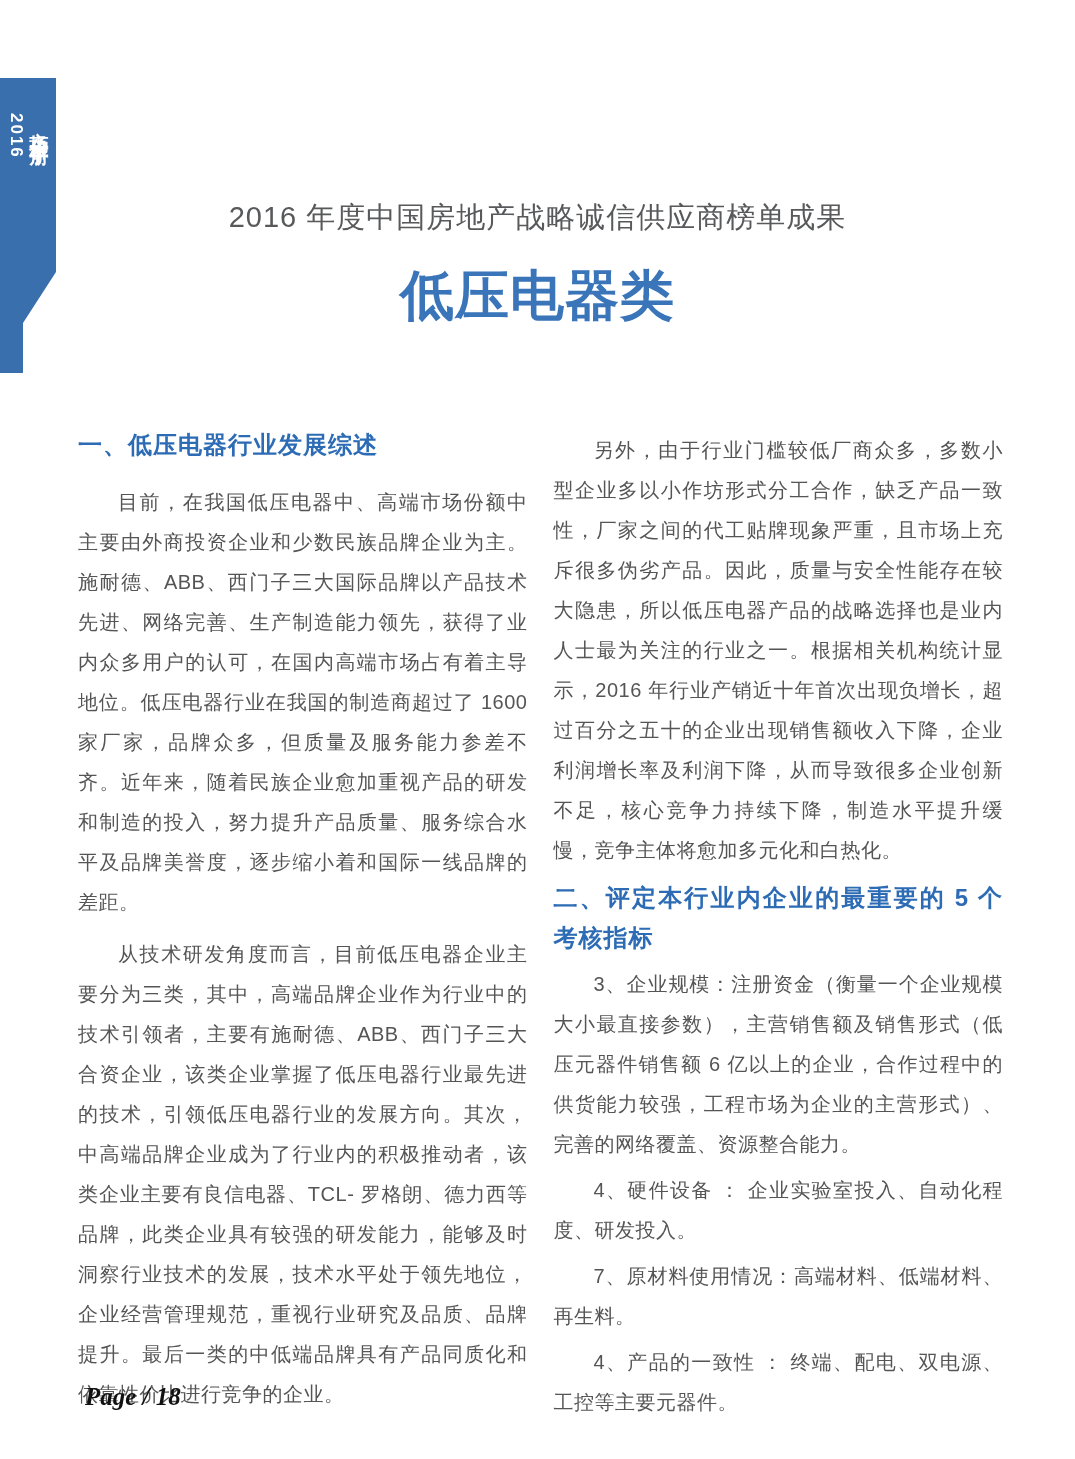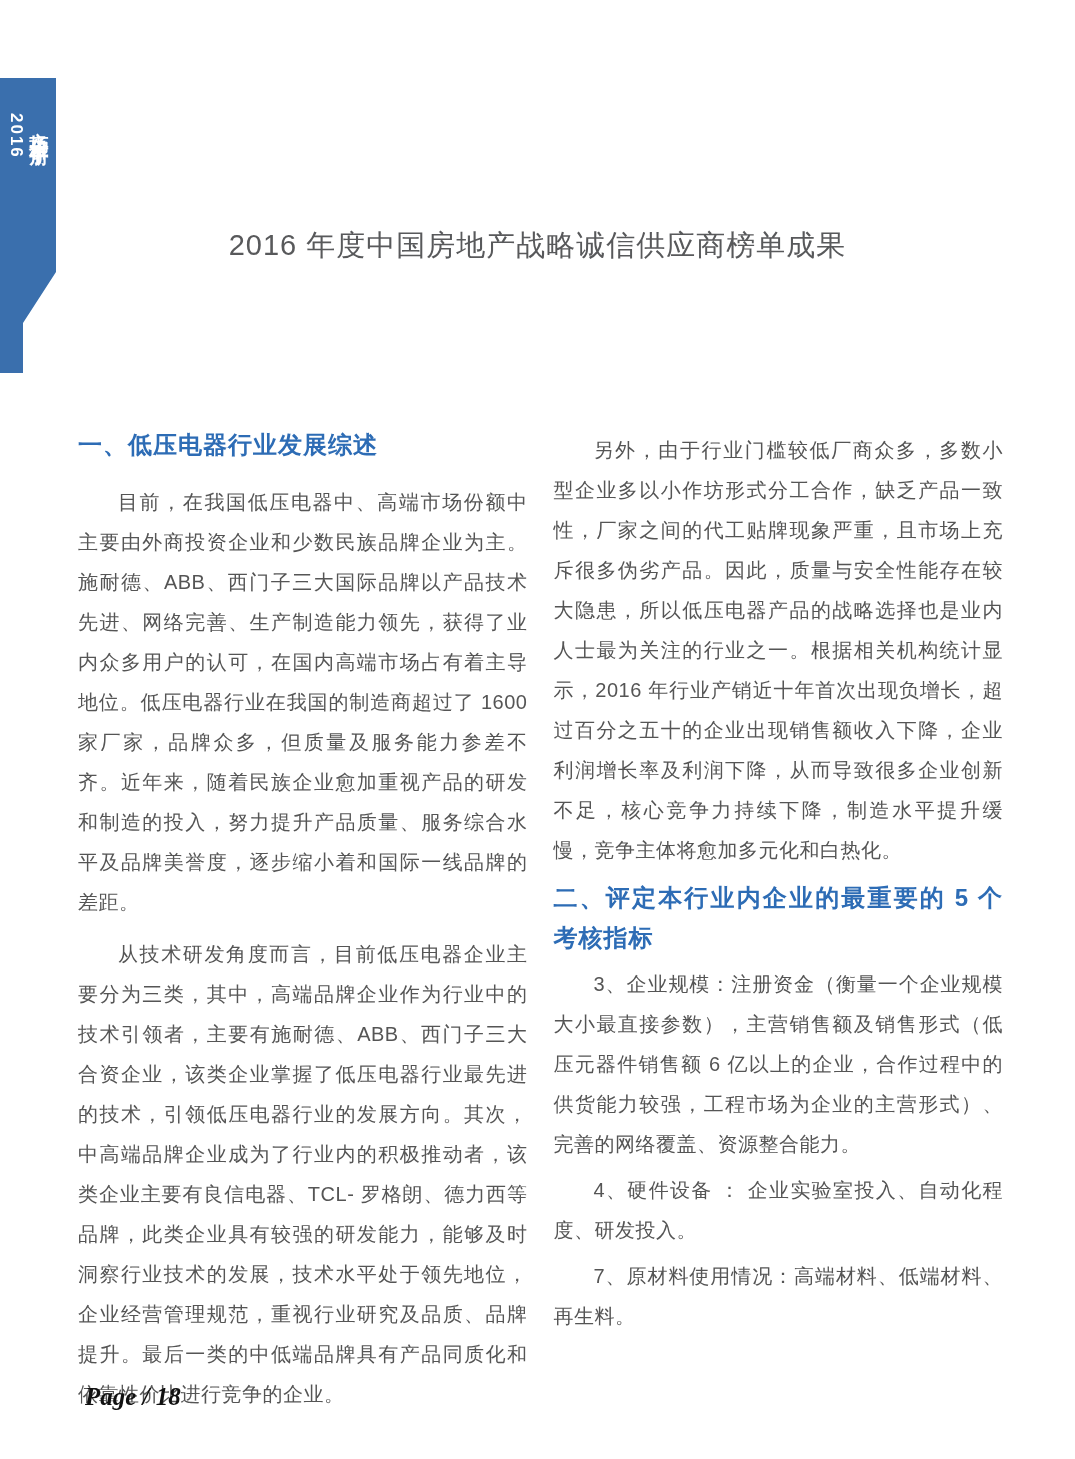--- a/index.html
+++ b/index.html
@@ -21,21 +21,21 @@
     writing-mode:vertical-rl;text-orientation:mixed;
     display:flex;flex-direction:column;align-items:center;
     color:#ffffff;font-weight:bold;
   }
   .tab-label{font-size:19px;letter-spacing:3px;}
   .tab-year{font-size:17px;letter-spacing:2px;margin-top:20px;}
   
   .doc-subtitle{
     position:absolute;top:198px;left:0;width:100%;
     text-align:center;color:var(--subtitle-gray,#58595b);
-    font-size:29px;letter-spacing:1px;margin-top:28px;
+    font-size:29px;letter-spacing:1px;
   }
   .doc-title{
     position:absolute;top:260px;left:0;width:100%;
     text-align:center;color:var(--title-blue,#3a74b9);
     font-size:54px;font-weight:bold;letter-spacing:1px;
   }
   
   .columns{
     position:absolute;top:430px;left:78px;width:925px;
     display:flex;gap:26px;
@@ -72,35 +72,37 @@
 <div class="page">
 
   <div class="tab">
     <div class="tab-text">
       <span class="tab-label">市场分析手册</span>
       <span class="tab-year">2016</span>
     </div>
   </div>
 
   <div class="doc-subtitle">2016 年度中国房地产战略诚信供应商榜单成果</div>
+  <div class="doc-title">低压电器类</div>
 
   <div class="columns">
 
     <div class="col col-left">
       <h2 class="sec-heading">一、低压电器行业发展综述</h2>
       <p class="body-par">目前，在我国低压电器中、高端市场份额中主要由外商投资企业和少数民族品牌企业为主。施耐德、ABB、西门子三大国际品牌以产品技术先进、网络完善、生产制造能力领先，获得了业内众多用户的认可，在国内高端市场占有着主导地位。低压电器行业在我国的制造商超过了 1600 家厂家，品牌众多，但质量及服务能力参差不齐。近年来，随着民族企业愈加重视产品的研发和制造的投入，努力提升产品质量、服务综合水平及品牌美誉度，逐步缩小着和国际一线品牌的差距。</p>
       <p class="body-par">从技术研发角度而言，目前低压电器企业主要分为三类，其中，高端品牌企业作为行业中的技术引领者，主要有施耐德、ABB、西门子三大合资企业，该类企业掌握了低压电器行业最先进的技术，引领低压电器行业的发展方向。其次，中高端品牌企业成为了行业内的积极推动者，该类企业主要有良信电器、TCL- 罗格朗、德力西等品牌，此类企业具有较强的研发能力，能够及时洞察行业技术的发展，技术水平处于领先地位，企业经营管理规范，重视行业研究及品质、品牌提升。最后一类的中低端品牌具有产品同质化和依靠性价比进行竞争的企业。</p>
     </div>
 
     <div class="col col-right">
       <p class="body-par">另外，由于行业门槛较低厂商众多，多数小型企业多以小作坊形式分工合作，缺乏产品一致性，厂家之间的代工贴牌现象严重，且市场上充斥很多伪劣产品。因此，质量与安全性能存在较大隐患，所以低压电器产品的战略选择也是业内人士最为关注的行业之一。根据相关机构统计显示，2016 年行业产销近十年首次出现负增长，超过百分之五十的企业出现销售额收入下降，企业利润增长率及利润下降，从而导致很多企业创新不足，核心竞争力持续下降，制造水平提升缓慢，竞争主体将愈加多元化和白热化。</p>
       <h2 class="sec-heading wrap2">二、评定本行业内企业的最重要的 5 个考核指标</h2>
       <p class="body-par list-item">3、企业规模：注册资金（衡量一个企业规模大小最直接参数），主营销售额及销售形式（低压元器件销售额 6 亿以上的企业，合作过程中的供货能力较强，工程市场为企业的主营形式）、完善的网络覆盖、资源整合能力。</p>
       <p class="body-par list-item">4、硬件设备 ： 企业实验室投入、自动化程度、研发投入。</p>
       <p class="body-par list-item">7、原材料使用情况：高端材料、低端材料、再生料。</p>
+      <p class="body-par list-item">4、产品的一致性 ： 终端、配电、双电源、工控等主要元器件。</p>
     </div>
 
   </div>
 
   <div class="footer">
     <span>Page / 18</span>
   </div>
 
 </div>
 

